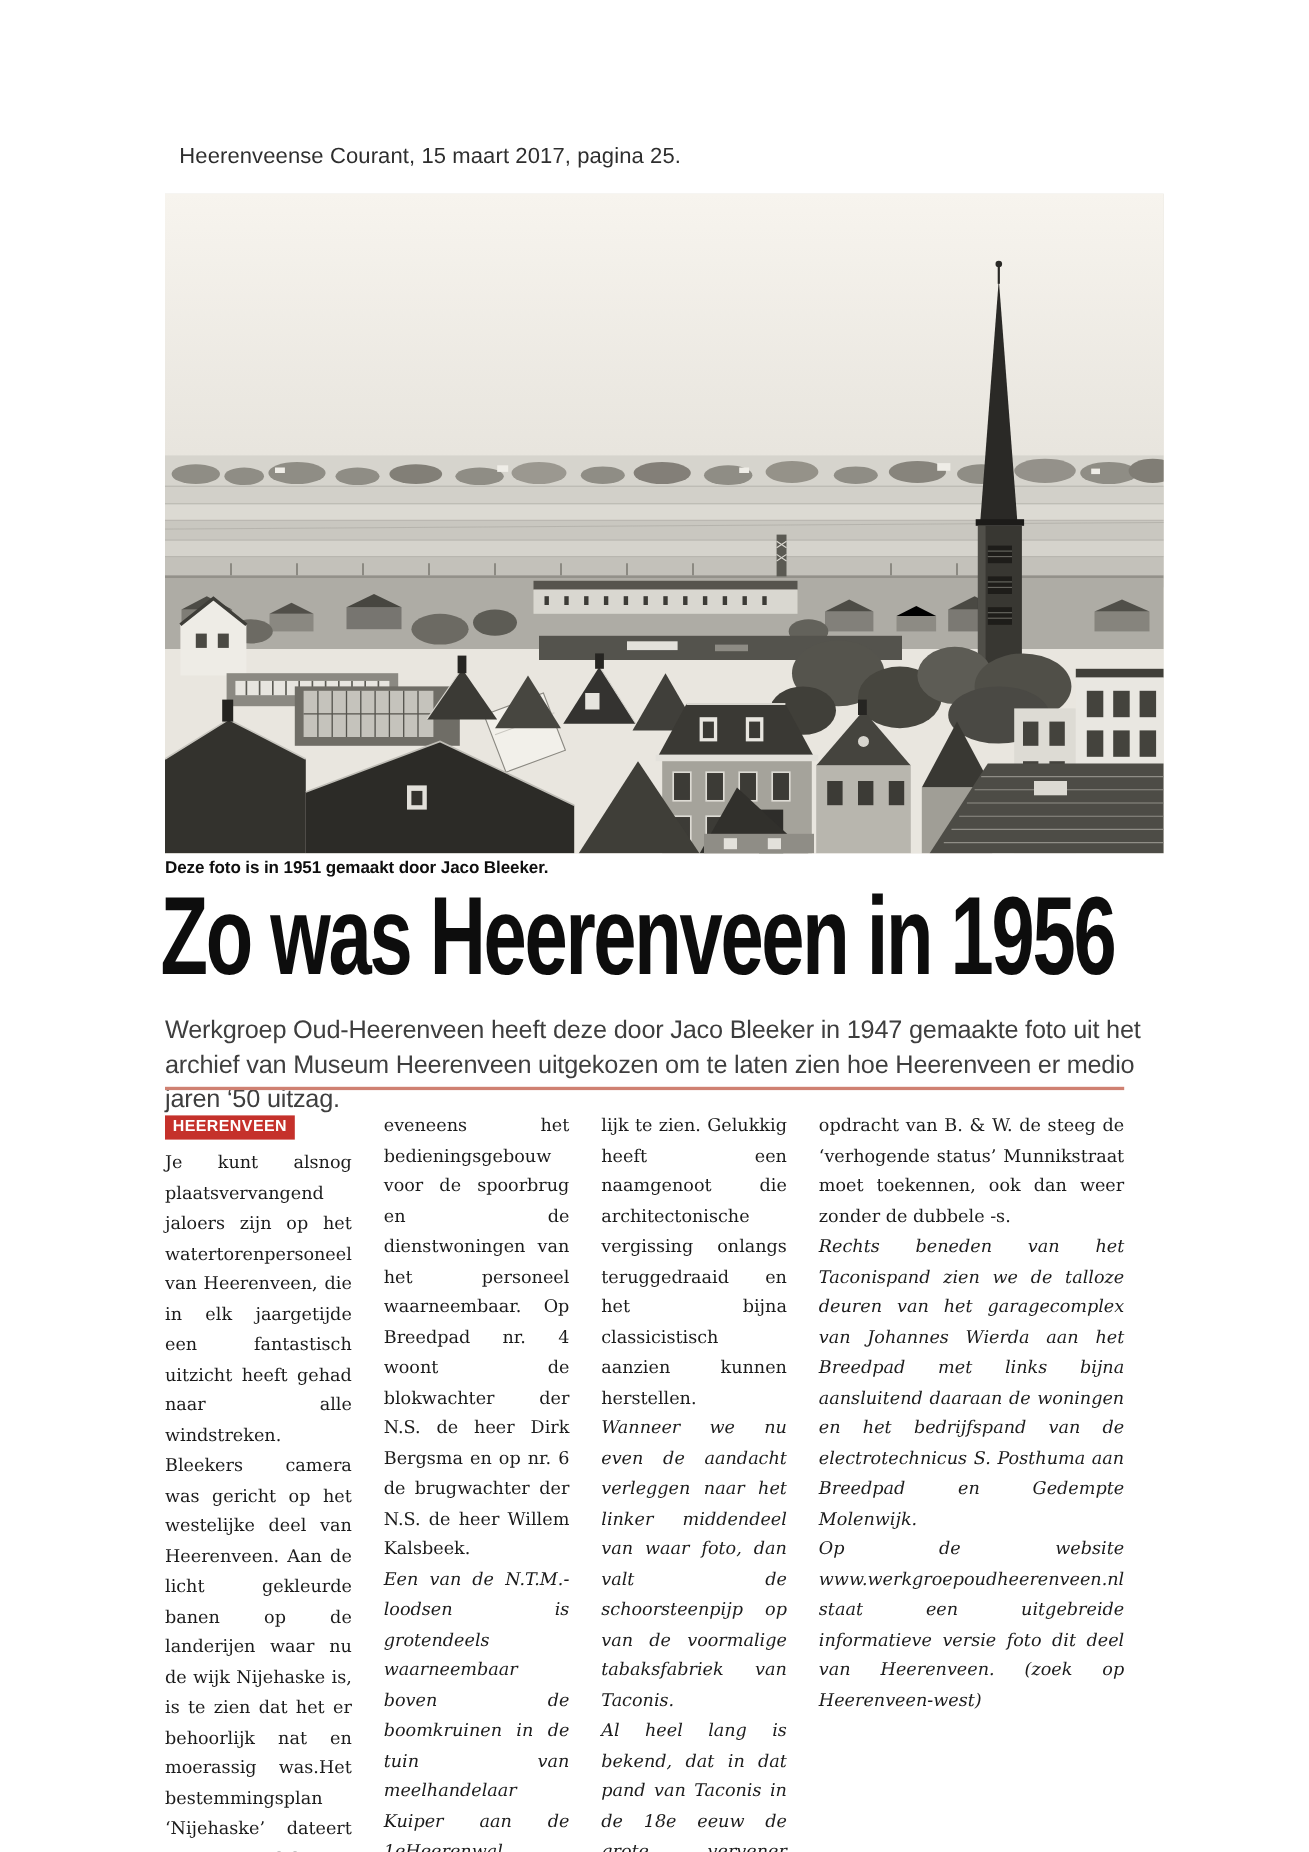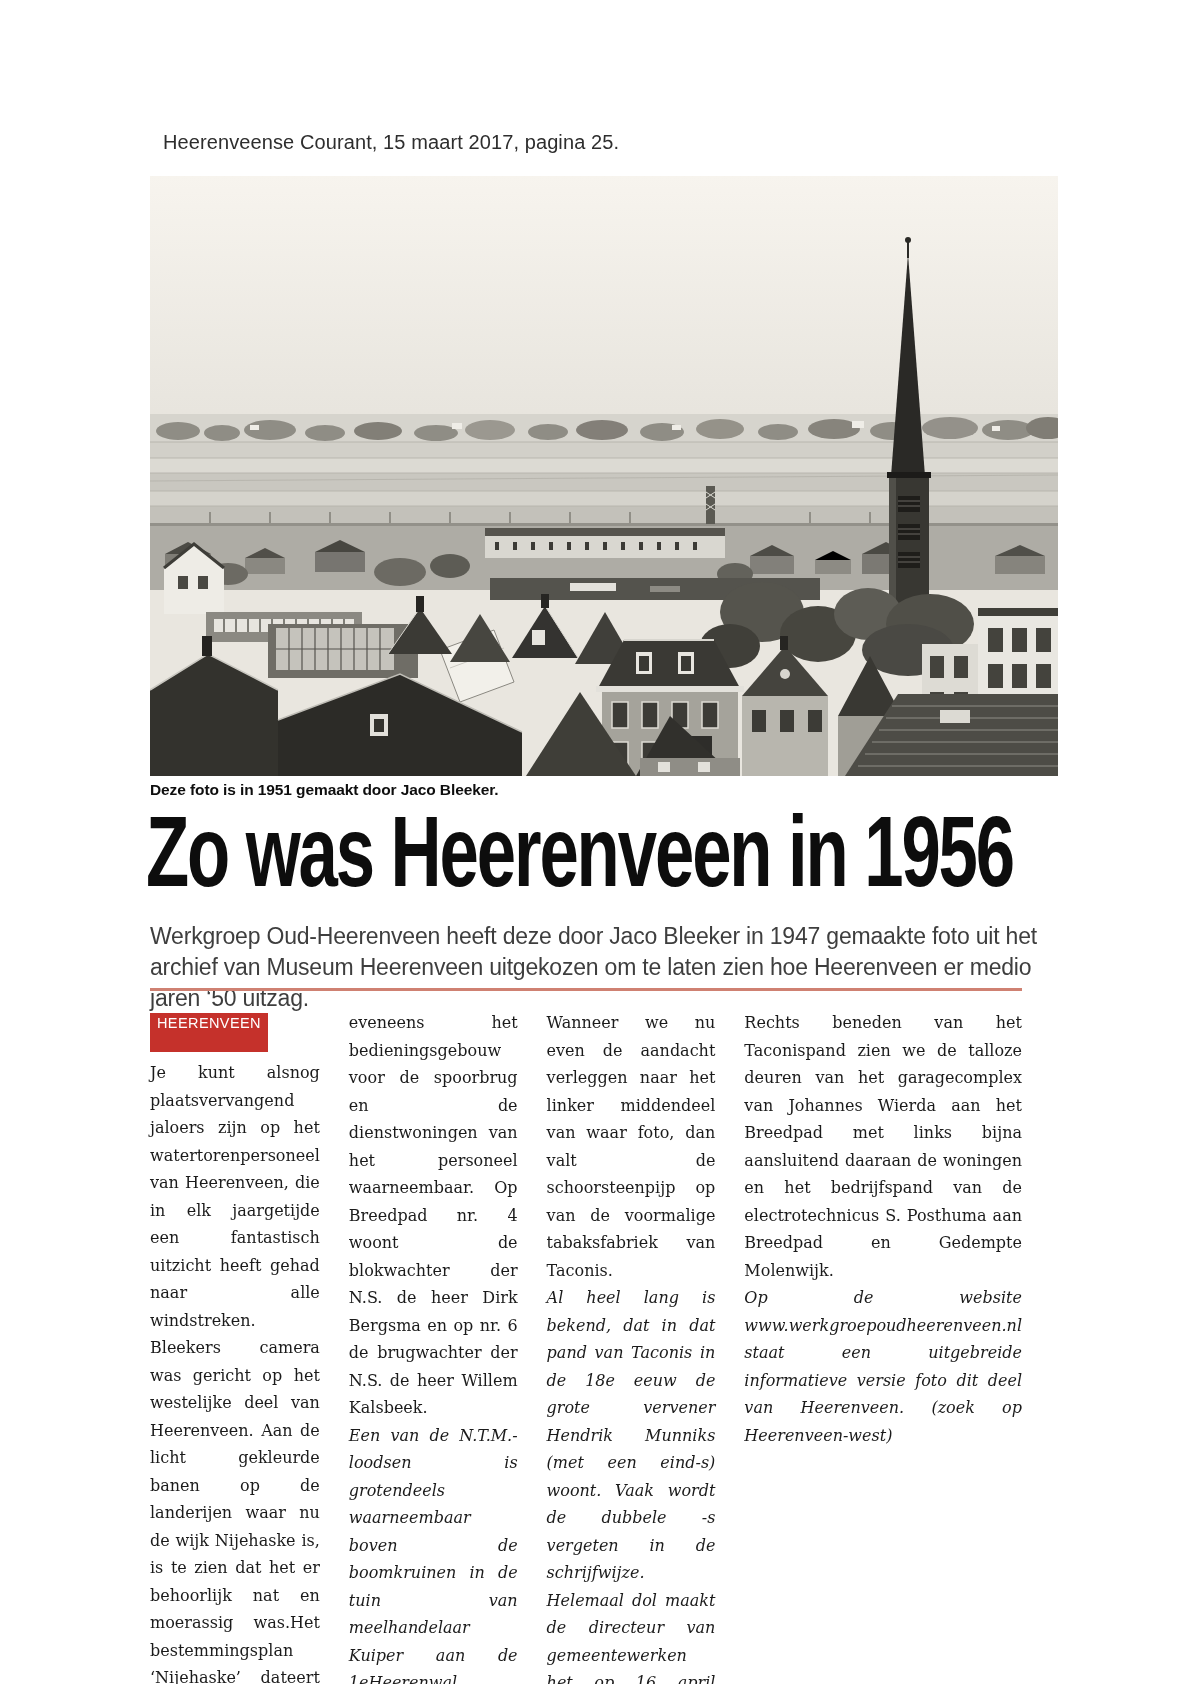--- a/index.html
+++ b/index.html
@@ -31,22 +31,22 @@
   .columns{
     position:absolute;left:150px;top:1009px;width:872px;display:flex;gap:29px;
   }
   .col{
     flex:1;font-family:"DejaVu Serif", serif;font-size:16px;line-height:27.5px;
     color:#1b1b1b;text-align:justify;
   }
   .col p{margin:0;}
   .col p + p{margin-top:0;font-style:italic;}
   .tag{
-    display:inline-block;color:#fff;font-family:"Liberation Sans", sans-serif;font-weight:normal;
-    font-size:14.5px;line-height:17px;padding:2px 7px 20px;letter-spacing:0.4px;margin-bottom:7px;
+    display:inline-block;color:#fff;font-family:"Liberation Sans", sans-serif;font-weight:bold;
+    font-size:14.5px;line-height:17px;padding:2px 7px 3px;letter-spacing:0.4px;margin-bottom:7px;
   }
 </style>
 </head>
 <body>
 
 <div class="header-line">Heerenveense Courant, 15 maart 2017, pagina 25.</div>
 
 <div class="photo-wrap">
 
   <svg viewBox="0 0 908 600" width="908" height="600" preserveAspectRatio="none">
@@ -356,20 +356,22 @@
 
 <div class="rule" style="background: rgb(207, 129, 114);"></div>
 
 <div class="columns">
     <div class="col"><span class="tag" style="background: rgb(197, 49, 43); color: rgb(255, 255, 255);">HEERENVEEN</span><p>Je kunt alsnog plaatsvervangend jaloers zijn op het watertorenpersoneel van Heerenveen, die in elk jaargetijde een fantastisch uitzicht heeft gehad naar alle windstreken. Bleekers camera was gericht op het westelijke deel van Heerenveen. Aan de licht gekleurde banen op de landerijen waar nu de wijk Nijehaske is, is te zien dat het er behoorlijk nat en moerassig was.Het bestemmingsplan ‘Nijehaske’ dateert van 1972. Vlak voor het nog lege Nijehaske zijn van links naar rechts de spoorportalen die het baantracé markeren te zien. Geheel links, achter het witte ‘zuurkoolpakhuis’ zijn</p></div>
     <div class="col">
       <p>eveneens het bedieningsgebouw voor de spoorbrug en de dienstwoningen van het personeel waarneembaar. Op Breedpad nr. 4 woont de blokwachter der N.S. de heer Dirk Bergsma en op nr. 6 de brugwachter der N.S. de heer Willem Kalsbeek.</p>
       <p>Een van de N.T.M.-loodsen is grotendeels waarneembaar boven de boomkruinen in de tuin van meelhandelaar Kuiper aan de 1eHeerenwal. Kuiper maakt in 1941 de rechterhelft van de pui geschikt om vrachtwagens toegang te geven voor laden en lossen, door twee ramen te veranderen in een brede deur. De geopende garagedeuren zijn op de foto duide-</p>
     </div>
     <div class="col">
+      <p>lijk te zien. Gelukkig heeft een naamgenoot die architectonische vergissing onlangs teruggedraaid en het bijna classicistisch aanzien kunnen herstellen.</p>
       <p>Wanneer we nu even de aandacht verleggen naar het linker middendeel van waar foto, dan valt de schoorsteenpijp op van de voormalige tabaksfabriek van Taconis.</p>
       <p>Al heel lang is bekend, dat in dat pand van Taconis in de 18e eeuw de grote vervener Hendrik Munniks (met een eind-s) woont. Vaak wordt de dubbele -s vergeten in de schrijfwijze. Helemaal dol maakt de directeur van gemeentewerken het op 16 april 1953, wanneer hij in</p>
     </div>
     <div class="col">
+      <p>opdracht van B. &amp; W. de steeg de ‘verhogende status’ Munnikstraat moet toekennen, ook dan weer zonder de dubbele -s.</p>
       <p>Rechts beneden van het Taconispand zien we de talloze deuren van het garagecomplex van Johannes Wierda aan het Breedpad met links bijna aansluitend daaraan de woningen en het bedrijfspand van de electrotechnicus S. Posthuma aan Breedpad en Gedempte Molenwijk.</p>
       <p>Op de website www.werkgroepoudheerenveen.nl staat een uitgebreide informatieve versie foto dit deel van Heerenveen. (zoek op Heerenveen-west)</p>
     </div>
   </div>
 
 </body></html>

